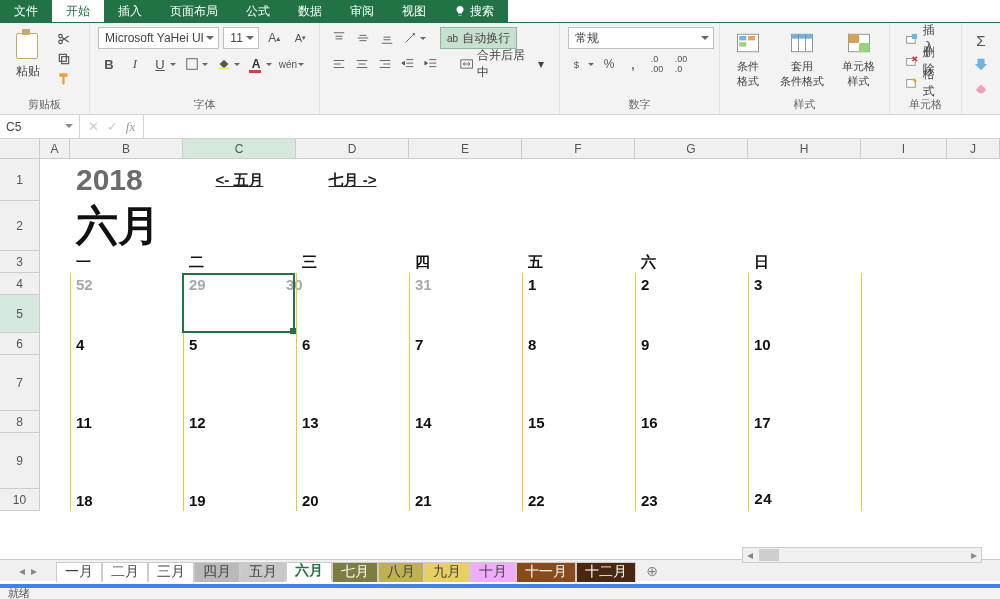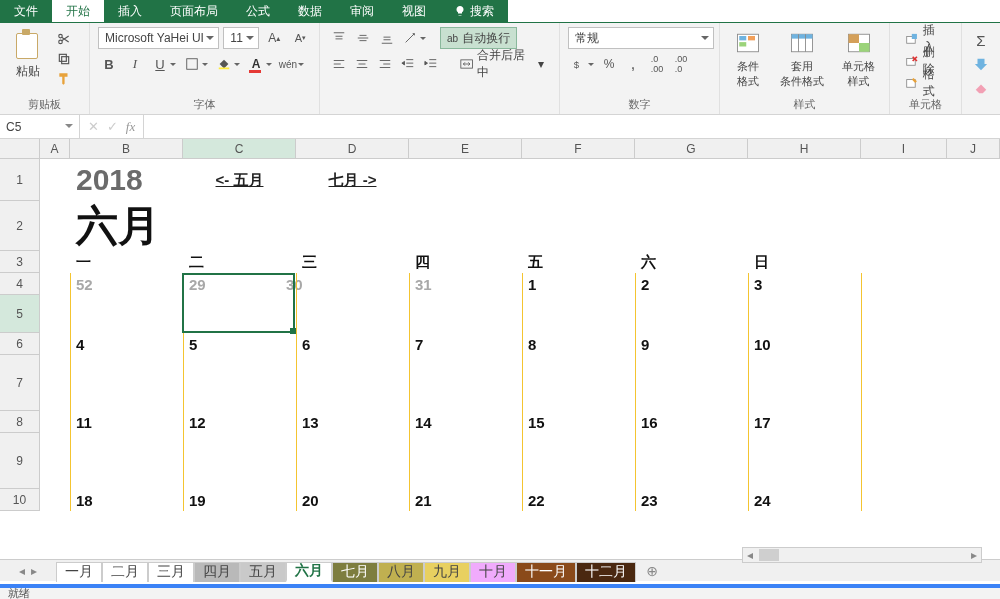--- a/index.html
+++ b/index.html
@@ -413,21 +413,21 @@
       <div class="cell blk" style="left: 369px; top: 252px; width: 113px; height: 22px;">14</div>
       <div class="cell blk" style="left: 482px; top: 252px; width: 113px; height: 22px;">15</div>
       <div class="cell blk" style="left: 595px; top: 252px; width: 113px; height: 22px;">16</div>
       <div class="cell blk" style="left: 708px; top: 252px; width: 113px; height: 22px;">17</div>
       <div class="cell blk" style="left: 30px; top: 330px; width: 113px; height: 22px;">18</div>
       <div class="cell blk" style="left: 143px; top: 330px; width: 113px; height: 22px;">19</div>
       <div class="cell blk" style="left: 256px; top: 330px; width: 113px; height: 22px;">20</div>
       <div class="cell blk" style="left: 369px; top: 330px; width: 113px; height: 22px;">21</div>
       <div class="cell blk" style="left: 482px; top: 330px; width: 113px; height: 22px;">22</div>
       <div class="cell blk" style="left: 595px; top: 330px; width: 113px; height: 22px;">23</div>
-      <div class="cell blk" style="left: 708px; top: 330px; width: 113px; height: 22px;">24</div>
+      <div class="cell blk" style="left: 708px; top: 330px; width: 113px; height: 22px; font-family: Liberation Mono, monospace;">24</div>
       <div class="vline" style="left: 30px; top: 114px; height: 238px;"></div>
       <div class="vline" style="left: 143px; top: 114px; height: 238px;"></div>
       <div class="vline" style="left: 256px; top: 114px; height: 238px;"></div>
       <div class="vline" style="left: 369px; top: 114px; height: 238px;"></div>
       <div class="vline" style="left: 482px; top: 114px; height: 238px;"></div>
       <div class="vline" style="left: 595px; top: 114px; height: 238px;"></div>
       <div class="vline" style="left: 708px; top: 114px; height: 238px;"></div>
       <div class="vline" style="left: 821px; top: 114px; height: 238px;"></div>
       <div class="cursor-cell" style="left: 142px; top: 114px; width: 113px; height: 60px;"></div>
     </div>

